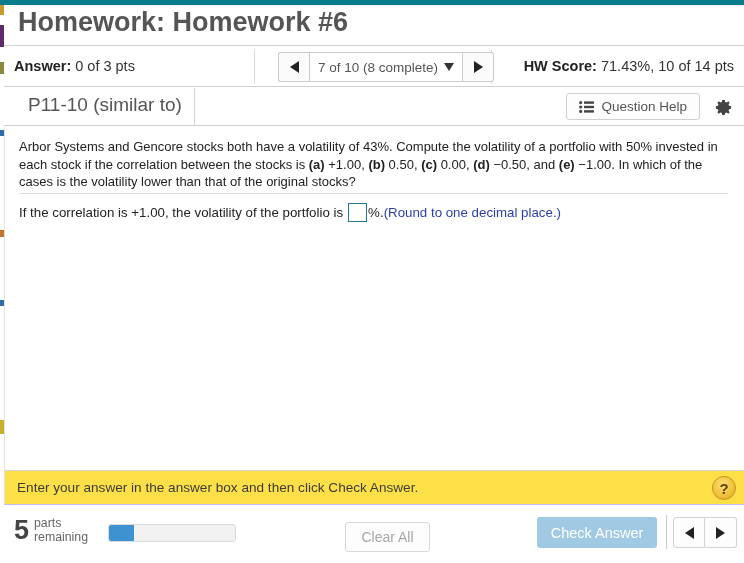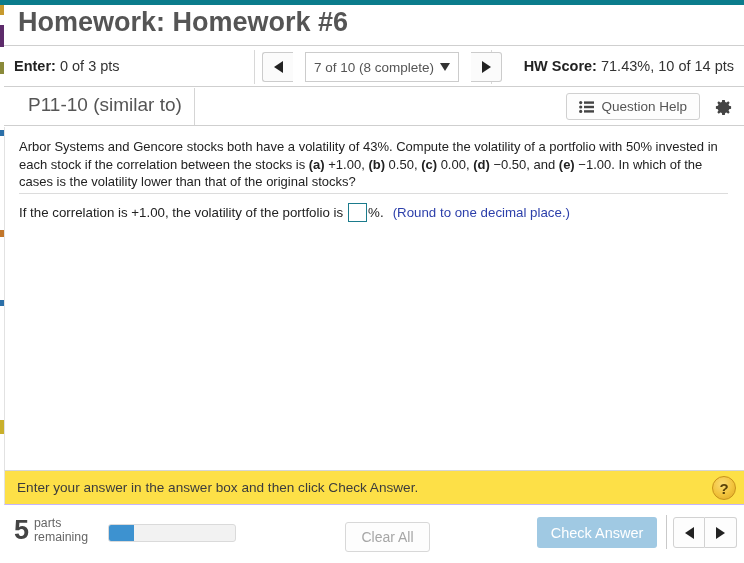--- a/index.html
+++ b/index.html
@@ -82,25 +82,24 @@
     position: absolute;
     left: 10px; top: 11px;
     font-size: 14.5px;
     white-space: nowrap;
     color: #333;
   }
   .score-left b, .score-right b { font-weight: bold; color: #222; }
 
   .nav-group {
     position: absolute;
-    left: 258px; top: 5px;
+    left: 274px; top: 5px;
     height: 30px;
     display: flex;
     align-items: stretch;
-    gap: 12px;
   }
   .nav-arrow-btn {
     width: 31px;
     background: #fbfbfb;
     border: 1px solid #cccccc;
     display: flex;
     align-items: center;
     justify-content: center;
     cursor: pointer;
   }
@@ -224,21 +223,21 @@
   .answer-input {
     width: 19px; height: 19px;
     border: 1px solid #1b7b8c;
     background: #ffffff;
     margin: 0 1px 0 5px;
     outline: none;
     font-family: "Liberation Sans", sans-serif;
     font-size: 12px;
     padding: 0 1px;
   }
-  .hint-text { color: #2c3faa; margin-left: 9px; }
+  .hint-text { color: #2c3faa; margin-left: 0; }
 
   
   .instr-bar {
     position: absolute;
     left: 4px; top: 470px;
     width: 740px; height: 35px;
     background: #fde047;
     border-top: 1px solid #d5d5d5;
     border-bottom: 1px solid #c4b5fd;
     border-left: 1px solid #e2e2e2;
@@ -367,21 +366,21 @@
 
   <div class="title-bar">
     <div class="title-text">Homework: Homework #6</div>
   </div>
 
   <div class="score-bar">
     <div class="score-divider-l"></div>
     <div class="score-divider-r"></div>
 
     <div class="score-left">
-      <b>Enter:</b>
+      <b>Answer:</b>
       <span>0 of 3 pts</span>
     </div>
 
     <div class="nav-group">
       <div class="nav-arrow-btn left">
         <span class="tri tri-left"></span>
       </div>
       <div class="nav-select">
         <span>7 of 10 (8 complete)</span>
         <span class="tri tri-down"></span>

